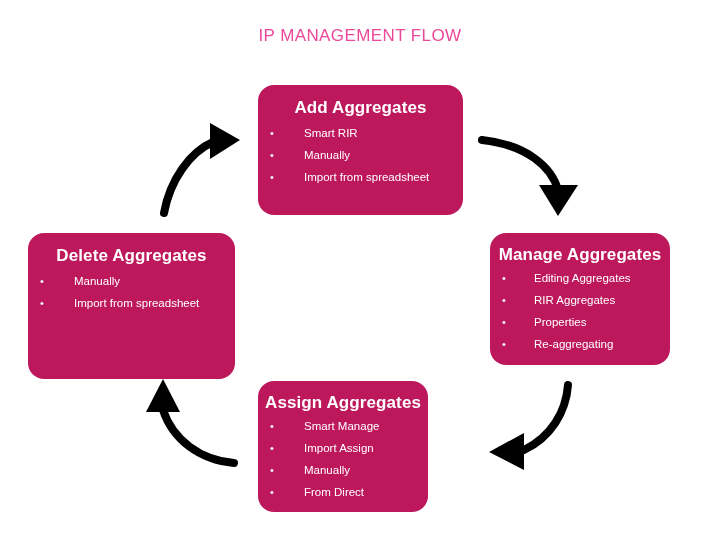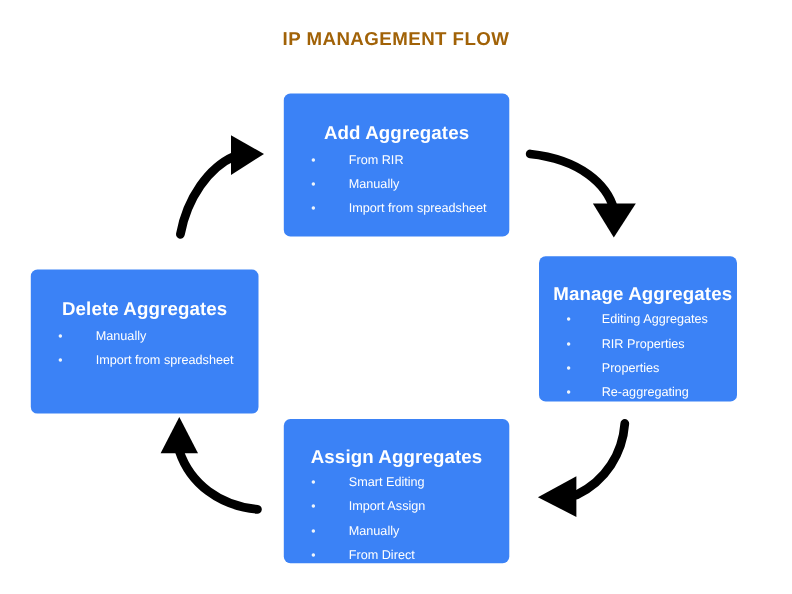--- a/index.html
+++ b/index.html
@@ -26,33 +26,33 @@
 
   
   .diagram-title {
     position: absolute;
     left: 0;
     top: 26px;
     width: 720px;
     text-align: center;
     font-family: "Liberation Sans", sans-serif;
     font-size: 17px;
-    font-weight: 700;
+    font-weight: 400;
     letter-spacing: 0.4px;
-    color: #a16207;
+    color: #ec4899;
     white-space: nowrap;
   }
 
   
   .node {
     position: absolute;
-    background: #3b82f6;
-    border-radius: 6px;
+    background: #be185d;
+    border-radius: 16px;
     box-sizing: border-box;
-    padding: 13px;
+    padding: 0;
     color: #ffffff;
     overflow: hidden;
   }
 
   .node-title {
     text-align: center;
     font-family: "Liberation Sans", sans-serif;
     font-weight: bold;
     font-size: 17px;
     color: #ffffff;
@@ -90,25 +90,25 @@
   
   #node-add       { left: 258px; top: 85px;  width: 205px; height: 130px; }
   #node-add .node-title { margin-top: 13px; }
   #node-add .node-list  { margin-top: 4px; }
 
   #node-manage    { left: 490px; top: 233px; width: 180px; height: 132px; }
   #node-manage .node-title { margin-top: 12px; }
   #node-manage .node-list  { margin-top: 2px; }
   #node-manage .node-list li { padding-left: 44px; line-height: 22px; }
 
-  #node-assign    { left: 258px; top: 381px; width: 205px; height: 131px; }
+  #node-assign    { left: 258px; top: 381px; width: 170px; height: 131px; }
   #node-assign .node-title { margin-top: 12px; }
   #node-assign .node-list  { margin-top: 2px; }
 
-  #node-delete    { left: 28px;  top: 245px; width: 207px; height: 131px; }
+  #node-delete    { left: 28px;  top: 233px; width: 207px; height: 146px; }
   #node-delete .node-title { margin-top: 13px; }
   #node-delete .node-list  { margin-top: 4px; }
   #node-delete .node-list li { padding-left: 46px; }
 
   
   .arrow-layer {
     position: absolute;
     left: 0; top: 0;
     width: 720px;
     height: 540px;
@@ -150,21 +150,21 @@
       <path class="arrow-path" d="M 164 213 C 170 180, 190 152, 213 142"></path>
       <polygon class="arrow-head" points="210,123 210,159 240,140"></polygon>
     </g>
   </svg>
 
   <div class="node" id="node-add">
     <div class="node-title">Add Aggregates</div>
     <ul class="node-list">
       <li>
         <span class="bullet">•</span>
-        <span>From RIR</span>
+        <span>Smart RIR</span>
       </li>
       <li>
         <span class="bullet">•</span>
         <span>Manually</span>
       </li>
       <li>
         <span class="bullet">•</span>
         <span>Import from spreadsheet</span>
       </li>
     </ul>
@@ -172,39 +172,39 @@
 
   <div class="node" id="node-manage">
     <div class="node-title">Manage Aggregates</div>
     <ul class="node-list">
       <li>
         <span class="bullet">•</span>
         <span>Editing Aggregates</span>
       </li>
       <li>
         <span class="bullet">•</span>
-        <span>RIR Properties</span>
+        <span>RIR Aggregates</span>
       </li>
       <li>
         <span class="bullet">•</span>
         <span>Properties</span>
       </li>
       <li>
         <span class="bullet">•</span>
         <span>Re-aggregating</span>
       </li>
     </ul>
   </div>
 
   <div class="node" id="node-assign">
     <div class="node-title">Assign Aggregates</div>
     <ul class="node-list">
       <li>
         <span class="bullet">•</span>
-        <span>Smart Editing</span>
+        <span>Smart Manage</span>
       </li>
       <li>
         <span class="bullet">•</span>
         <span>Import Assign</span>
       </li>
       <li>
         <span class="bullet">•</span>
         <span>Manually</span>
       </li>
       <li>

